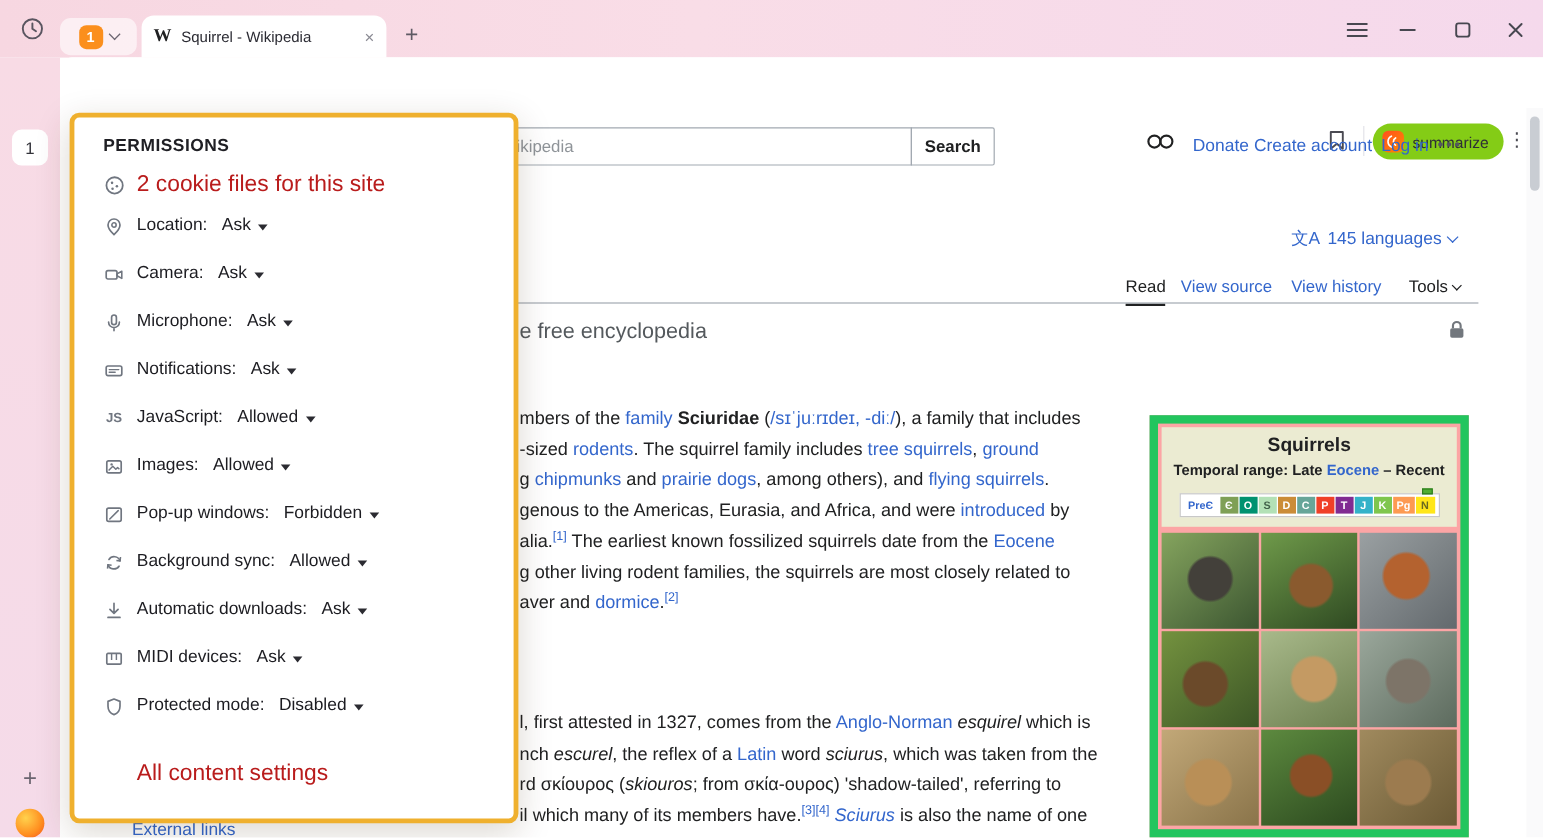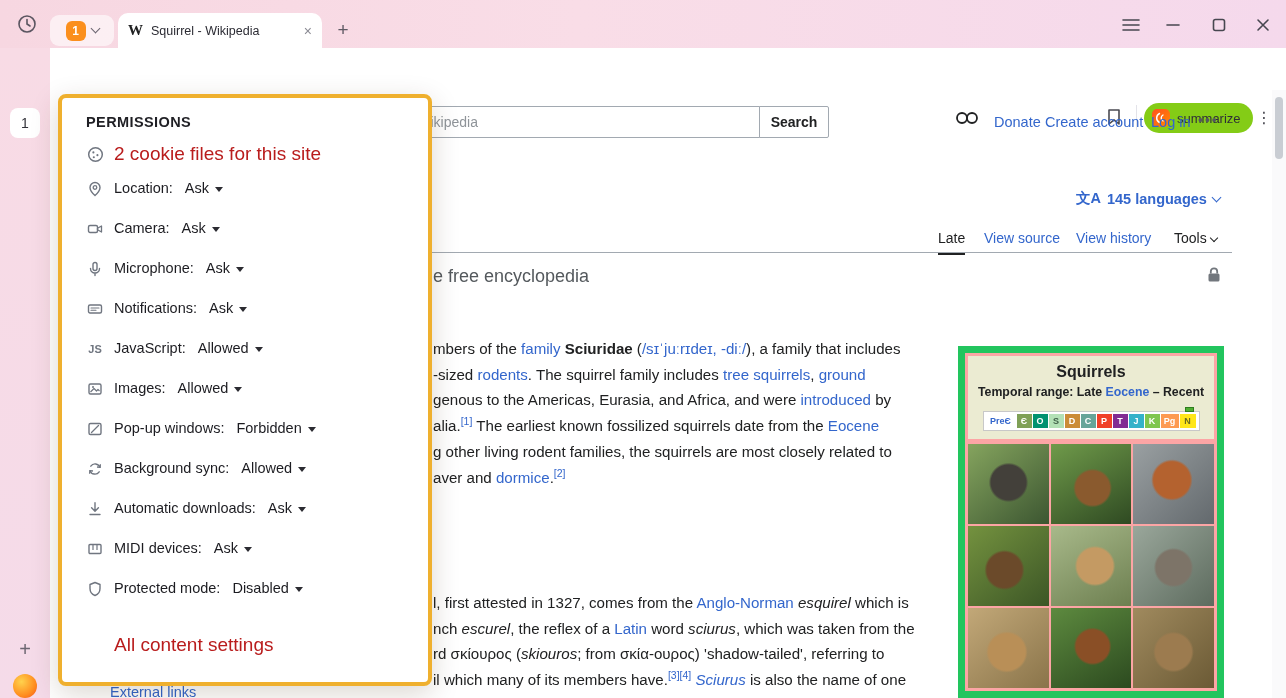--- a/index.html
+++ b/index.html
@@ -57,21 +57,21 @@
   .wsearch{left:356px;top:106px;width:404px;height:32px;border:1px solid #a2a9b1;border-radius:2px 0 0 2px;
     font-size:14px;padding:0 8px 0 12px;color:#202122;outline:none}
   .wsearch::placeholder{color:#8f9499}
   .wsearchbtn{left:759px;top:106px;width:70px;height:32px;border:1px solid #a2a9b1;background:#fff;
     font-size:14px;font-weight:600;color:#202122;border-radius:0 2px 2px 0;cursor:pointer}
   .wlink{color:#3366cc;font-size:14.5px;text-decoration:none;cursor:pointer;white-space:nowrap}
   .userbar{top:114px}
   .appearance{left:954px;top:108px;width:28px;height:26px;color:#202122}
   .udots{left:1198px;top:112px;color:#54595d;font-size:14px;letter-spacing:2px}
   .langs{left:1076px;top:189px;display:flex;align-items:center;gap:6px;color:#3366cc;
-    font-size:14.5px;font-weight:700;cursor:pointer}
+    font-size:14.5px;font-weight:400;cursor:pointer}
   .langchev{width:7px;height:7px;border-right:1.8px solid #3366cc;border-bottom:1.8px solid #3366cc;
     transform:rotate(45deg);margin-top:-3px}
   .wtabs{top:230px;font-size:14px;white-space:nowrap}
   .wtab-active{color:#202122;border-bottom:2px solid #202122;padding-bottom:7px}
   .wtab-link{color:#3366cc;cursor:pointer}
   .toolschev{display:inline-block;width:6px;height:6px;border-right:1.6px solid #202122;
     border-bottom:1.6px solid #202122;transform:rotate(45deg);margin-left:4px;vertical-align:2px}
   .headrule{left:60px;top:252px;width:1172px;height:1px;background:#a2a9b1}
   .tagline{left:433px;top:266px;font-size:18px;color:#54595d}
   .hatnote{left:433px;top:303px;font-size:13.5px;font-style:italic;color:#202122;white-space:nowrap}
@@ -227,39 +227,40 @@
   <span class="abs wlink userbar" style="left:1045px">Create account</span>
   <span class="abs wlink userbar" style="left:1151px">Log in</span>
   <span class="abs udots">•••</span>
 
   <div class="abs langs">
     <span>文A</span>
     <span>145 languages</span>
     <span class="langchev"></span>
   </div>
 
-  <span class="abs wtabs wtab-active" style="left:938px">Late</span>
+  <span class="abs wtabs wtab-active" style="left:938px">Read</span>
   <span class="abs wtabs wtab-link" style="left:984px">View source</span>
   <span class="abs wtabs wtab-link" style="left:1076px">View history</span>
   <span class="abs wtabs" style="left:1174px"><span>Tools</span><span class="toolschev"></span></span>
   <div class="abs headrule"></div>
 
   <div class="abs tagline">e free encyclopedia</div>
 
   <div class="abs pagelock">
     <svg width="16" height="17" viewBox="0 0 16 17">
       <rect x="2.5" y="7.5" width="11" height="8" rx="1.5" fill="#72777d"></rect>
       <path d="M4.8 7.5 V5.5 A3.2 3.2 0 0 1 11.2 5.5 V7.5" fill="none" stroke="#72777d" stroke-width="1.8"></path>
     </svg>
   </div>
 
 
   <div class="abs" style="left:433px;top:336px">
     <div class="para"><span class="seg-p">mbers of the </span><span class="seg-a">family</span><span class="seg-p"> </span><span class="seg-b">Sciuridae</span><span class="seg-p"> (</span><span class="seg-a">/sɪˈjuːrɪdeɪ, -diː/</span><span class="seg-p">), a family that includes</span></div>
     <div class="para"><span class="seg-p">-sized </span><span class="seg-a">rodents</span><span class="seg-p">. The squirrel family includes </span><span class="seg-a">tree squirrels</span><span class="seg-p">, </span><span class="seg-a">ground</span></div>
+    <div class="para"><span class="seg-p">g </span><span class="seg-a">chipmunks</span><span class="seg-p"> and </span><span class="seg-a">prairie dogs</span><span class="seg-p">, among others), and </span><span class="seg-a">flying squirrels</span><span class="seg-p">.</span></div>
     <div class="para"><span class="seg-p">genous to the Americas, Eurasia, and Africa, and were </span><span class="seg-a">introduced</span><span class="seg-p"> by</span></div>
     <div class="para"><span class="seg-p">alia.</span><span class="seg-r">[1]</span><span class="seg-p"> The earliest known fossilized squirrels date from the </span><span class="seg-a">Eocene</span></div>
     <div class="para"><span class="seg-p">g other living rodent families, the squirrels are most closely related to</span></div>
     <div class="para"><span class="seg-p">aver and </span><span class="seg-a">dormice</span><span class="seg-p">.</span><span class="seg-r">[2]</span></div>
   </div>
 
   <div class="abs" style="left:433px;top:590px">
     <div class="para"><span class="seg-p">l, first attested in 1327, comes from the </span><span class="seg-a">Anglo-Norman</span><span class="seg-p"> </span><span class="seg-i">esquirel</span><span class="seg-p"> which is</span></div>
     <div class="para"><span class="seg-p">nch </span><span class="seg-i">escurel</span><span class="seg-p">, the reflex of a </span><span class="seg-a">Latin</span><span class="seg-p"> word </span><span class="seg-i">sciurus</span><span class="seg-p">, which was taken from the</span></div>
     <div class="para"><span class="seg-p">rd σκίουρος (</span><span class="seg-i">skiouros</span><span class="seg-p">; from σκία-ουρος) 'shadow-tailed', referring to</span></div>

